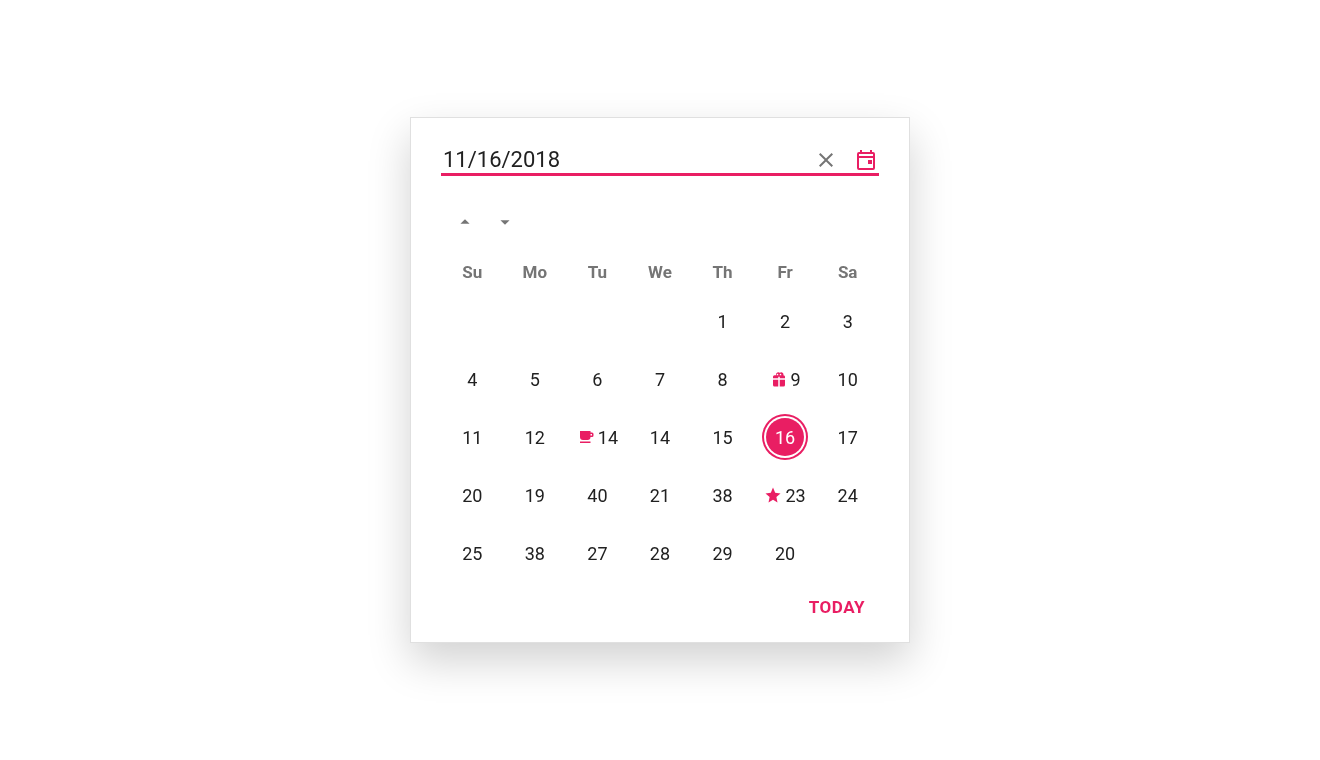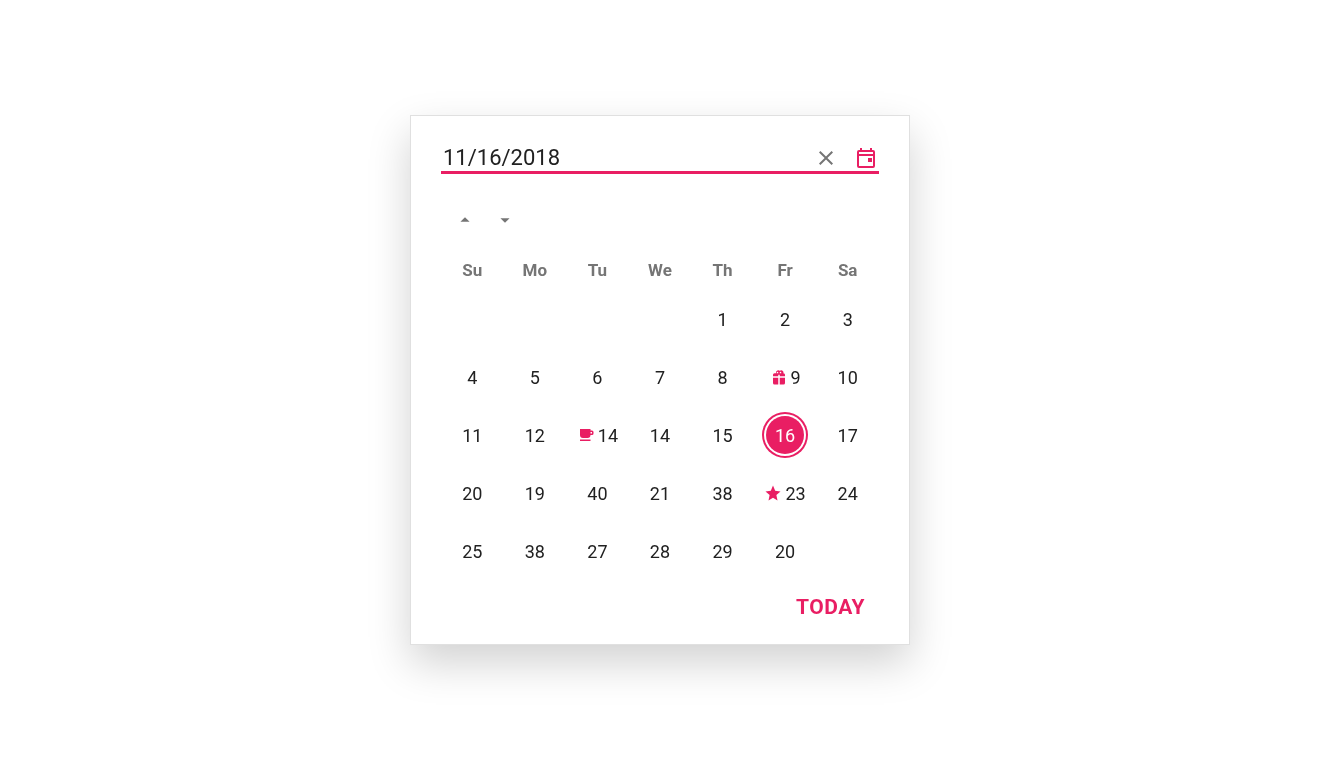--- a/index.html
+++ b/index.html
@@ -66,21 +66,21 @@
     background:var(--accent);color:#fff;font-weight:400;
     box-shadow:0 0 0 2px #fff,0 0 0 4px var(--accent);
   }
   .day.special{color:var(--text)}
   .day .mini-icon{width:18px;height:18px;margin-right:3px;color:var(--accent);flex-shrink:0}
   .day .mini-icon svg{width:100%;height:100%;display:block}
 
   
   .footer{display:flex;justify-content:flex-end;padding:14px 8px 0 0}
   .today-btn{
-    color:var(--accent);font-weight:700;font-size:21px;letter-spacing:0.5px;
+    color:var(--accent);font-weight:700;font-size:17px;letter-spacing:0.5px;
     cursor:pointer;background:none;border:none;
   }
 </style>
 </head>
 <body>
 
 <div class="card">
 
   <div class="input-row">
     <input class="date-input" value="11/16/2018" style="">

